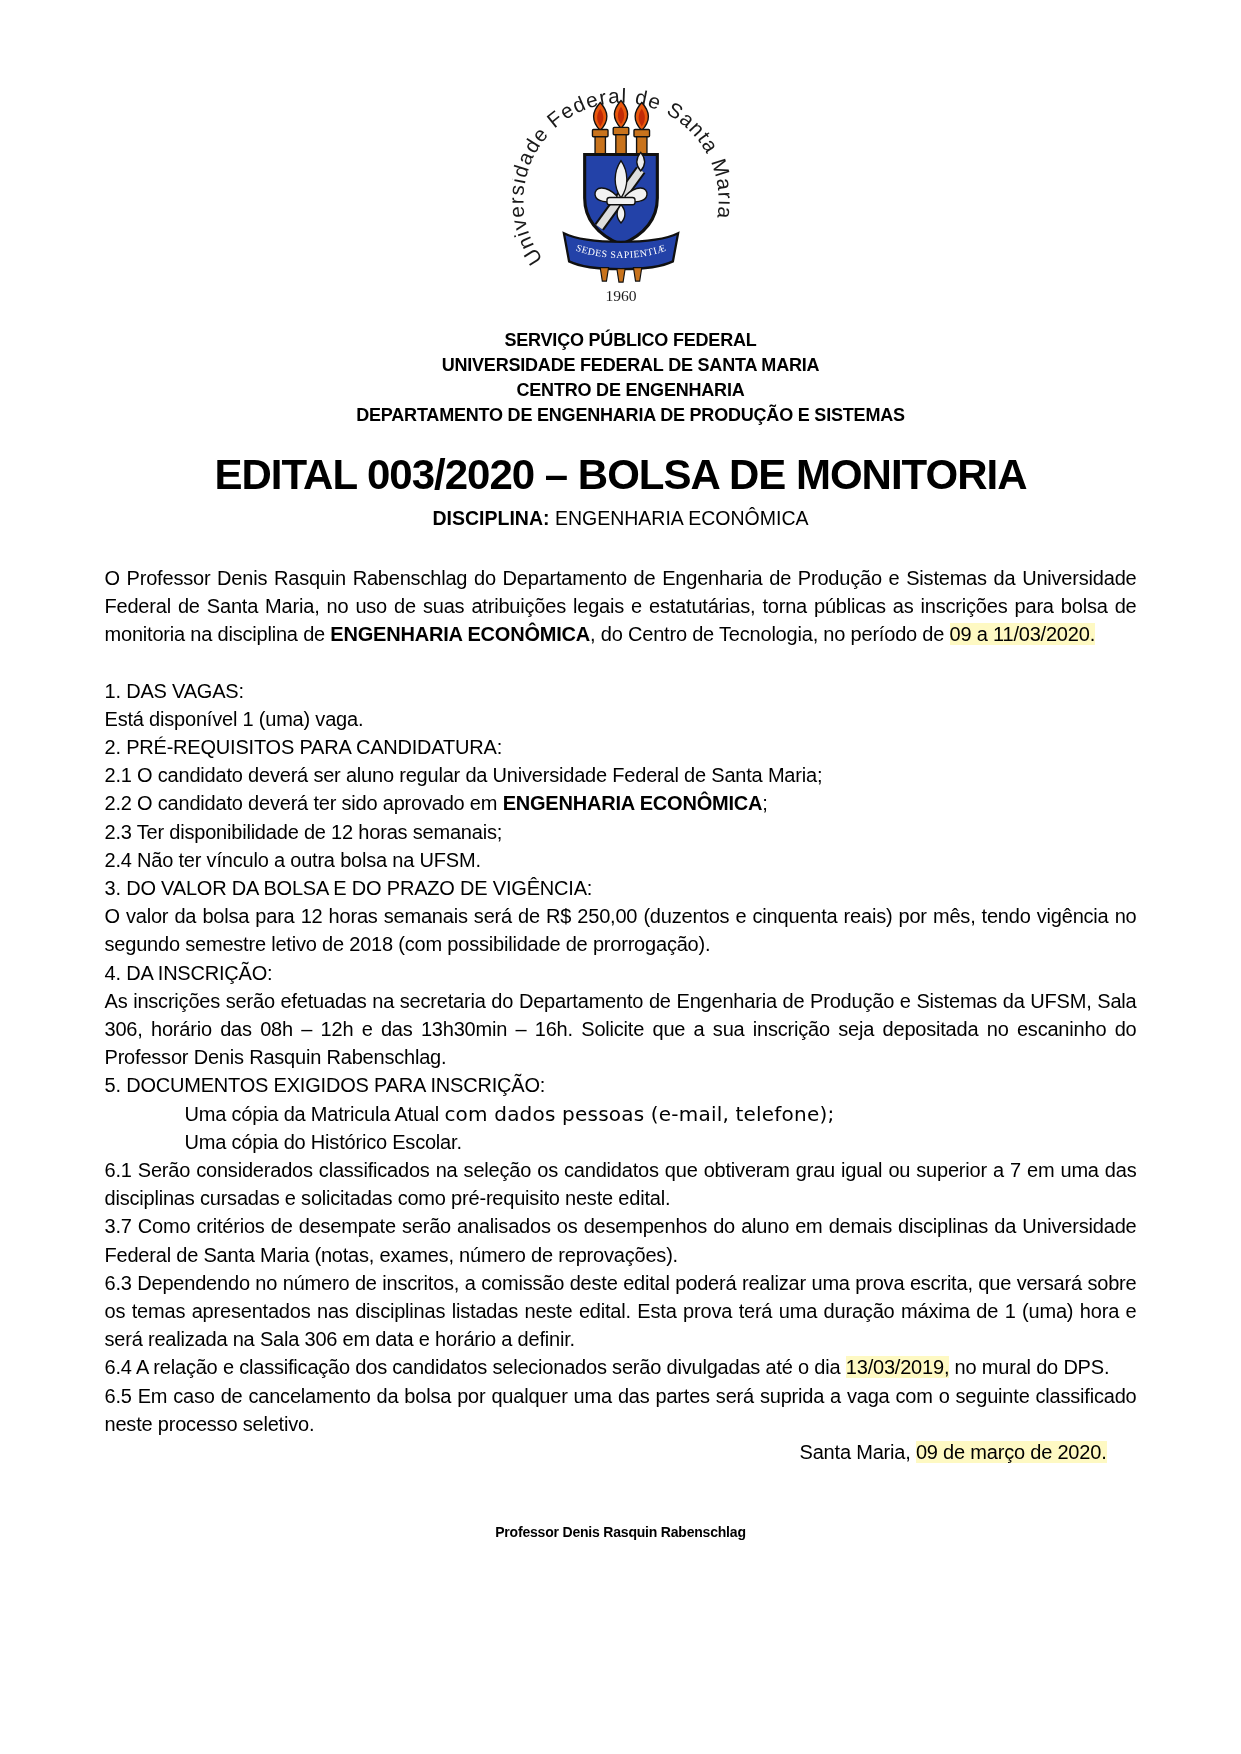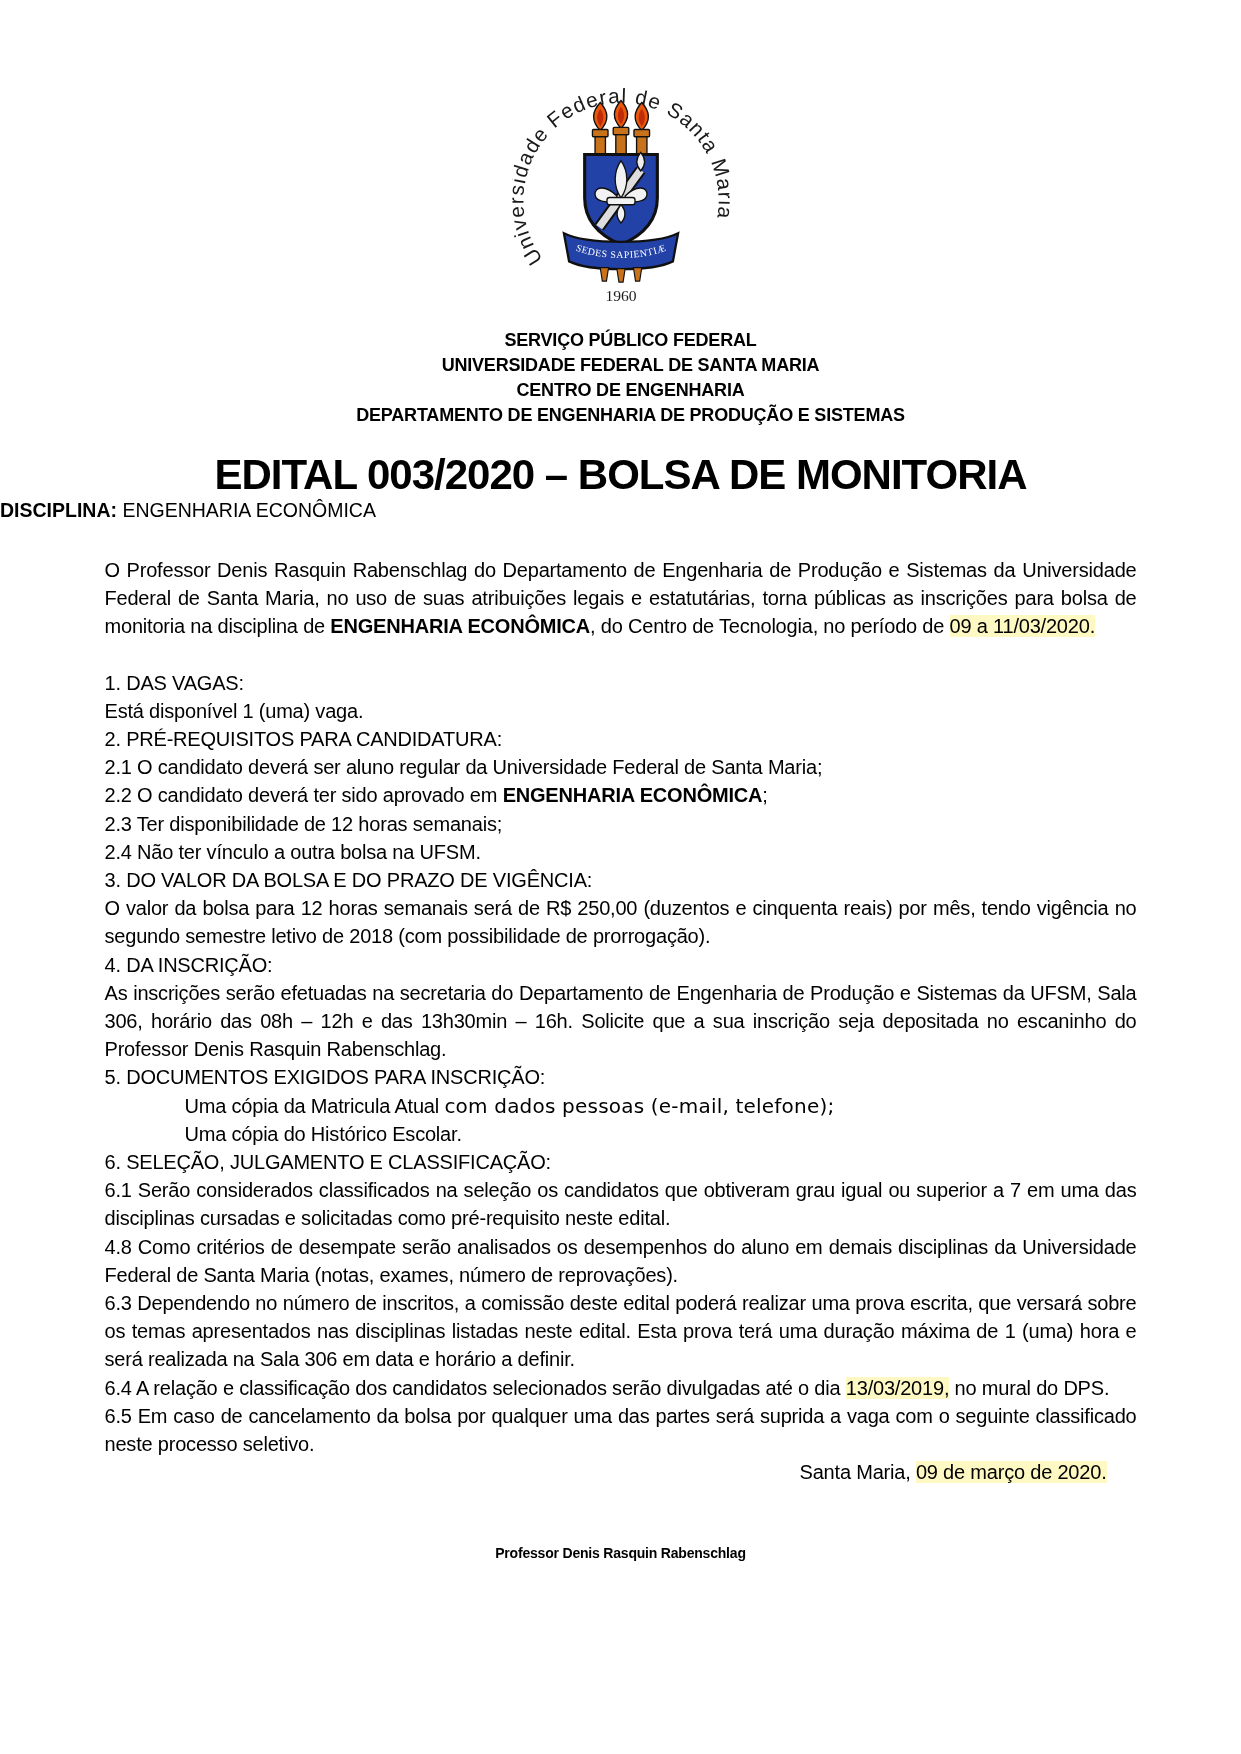--- a/index.html
+++ b/index.html
@@ -27,20 +27,22 @@
   }
   .doc-title {
     margin-top: 24px;
     text-align: center;
     font-weight: 700;
     font-size: 42px;
     line-height: 46px;
     letter-spacing: -1px;
   }
   .doc-subtitle {
+    margin-top: 8px;
+    text-align: center;
     font-size: 19.5px;
     line-height: 24px;
   }
   .content {
     width: 1032px;
     margin: 0 auto;
     font-size: 20px;
     line-height: 28.2px;
     text-align: justify;
     letter-spacing: -0.2px;
@@ -156,23 +158,22 @@
       <div class="heading">3. DO VALOR DA BOLSA E DO PRAZO DE VIGÊNCIA:</div>
       <div class="para">O valor da bolsa para 12 horas semanais será de R$ 250,00 (duzentos e cinquenta reais) por mês, tendo vigência no segundo semestre letivo de 2018 (com possibilidade de prorrogação).</div>
 
       <div class="heading">4. DA INSCRIÇÃO:</div>
       <div class="para">As inscrições serão efetuadas na secretaria do Departamento de Engenharia de Produção e Sistemas da UFSM, Sala 306, horário das 08h – 12h e das 13h30min – 16h. Solicite que a sua inscrição seja depositada no escaninho do Professor Denis Rasquin Rabenschlag.</div>
 
       <div class="heading">5. DOCUMENTOS EXIGIDOS PARA INSCRIÇÃO:</div>
       <div class="para indented"><span>Uma cópia da Matricula Atual </span><span class="alt-font">com dados pessoas (e-mail, telefone);</span></div>
       <div class="para indented">Uma cópia do Histórico Escolar.</div>
 
-      <div class="heading">6. SELEÇÃO, JULGAMENTO E CLASSIFICAÇÃO:</div>
       <div class="para">6.1 Serão considerados classificados na seleção os candidatos que obtiveram grau igual ou superior a 7 em uma das disciplinas cursadas e solicitadas como pré-requisito neste edital.</div>
-      <div class="para">4.8 Como critérios de desempate serão analisados os desempenhos do aluno em demais disciplinas da Universidade Federal de Santa Maria (notas, exames, número de reprovações).</div>
+      <div class="para">3.7 Como critérios de desempate serão analisados os desempenhos do aluno em demais disciplinas da Universidade Federal de Santa Maria (notas, exames, número de reprovações).</div>
       <div class="para">6.3 Dependendo no número de inscritos, a comissão deste edital poderá realizar uma prova escrita, que versará sobre os temas apresentados nas disciplinas listadas neste edital. Esta prova terá uma duração máxima de 1 (uma) hora e será realizada na Sala 306 em data e horário a definir.</div>
       <div class="para"><span>6.4 A relação e classificação dos candidatos selecionados serão divulgadas até o dia </span><span class="hl">13/03/2019,</span><span> no mural do DPS.</span></div>
       <div class="para">6.5 Em caso de cancelamento da bolsa por qualquer uma das partes será suprida a vaga com o seguinte classificado neste processo seletivo.</div>
 
       <div class="closing"><span>Santa Maria, </span><span class="hl">09 de março de 2020.</span></div>
 
     </div>
 
     <div class="signature">Professor Denis Rasquin Rabenschlag</div>
 

